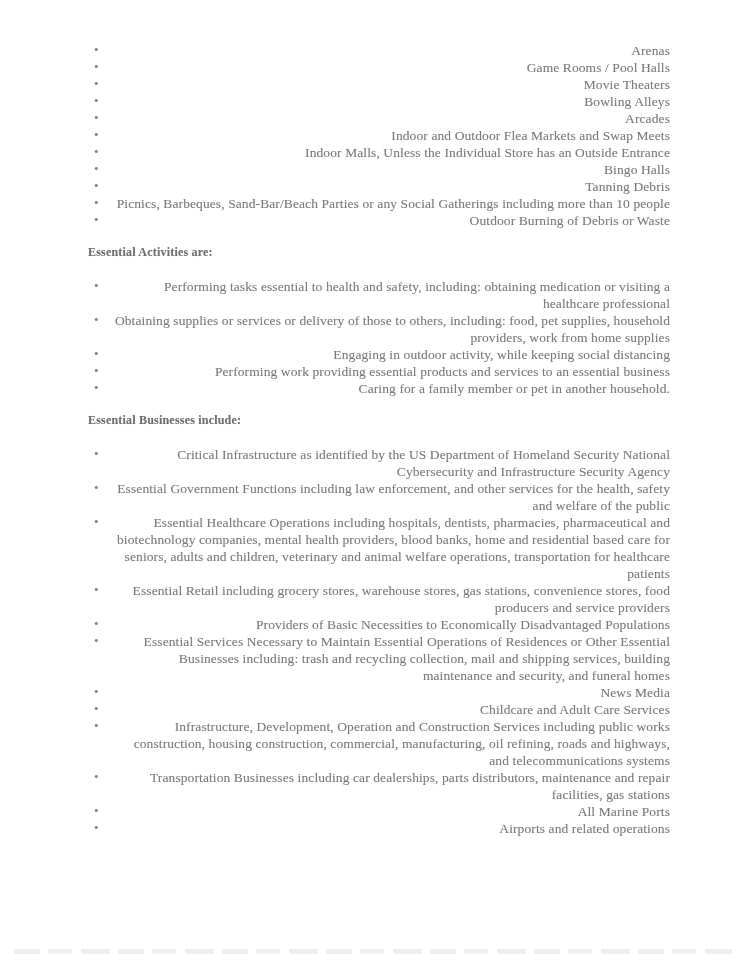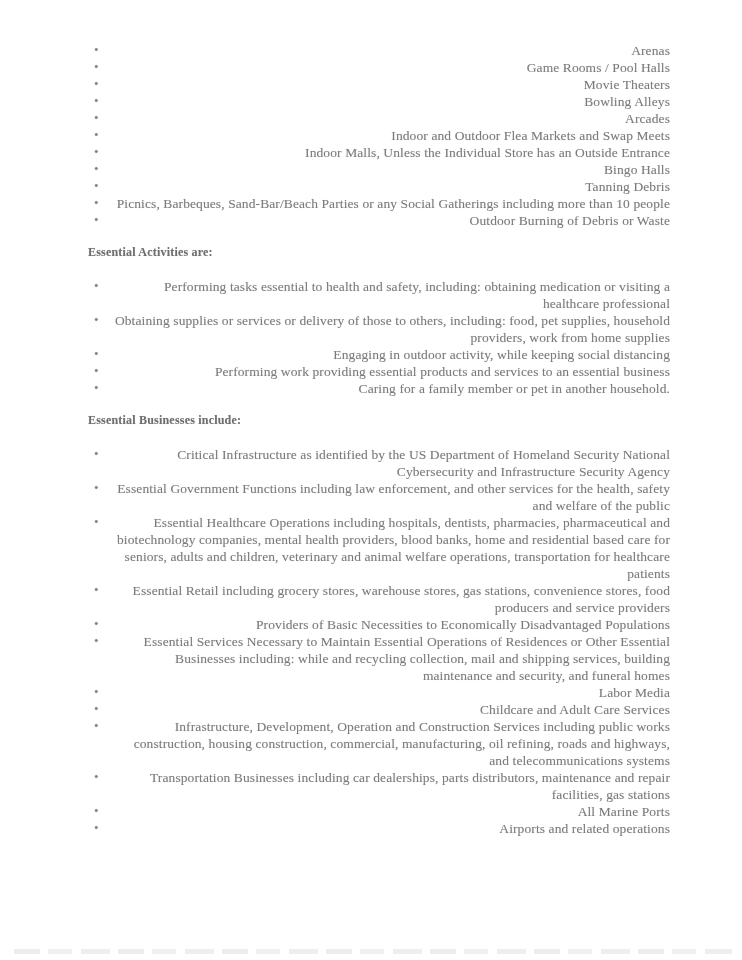--- a/index.html
+++ b/index.html
@@ -104,22 +104,22 @@
     </ul>
 
     <h2 class="section-heading">Essential Businesses include:</h2>
 
     <ul class="doc-list">
       <li>Critical Infrastructure as identified by the US Department of Homeland Security National Cybersecurity and Infrastructure Security Agency</li>
       <li>Essential Government Functions including law enforcement, and other services for the health, safety and welfare of the public</li>
       <li>Essential Healthcare Operations including hospitals, dentists, pharmacies, pharmaceutical and biotechnology companies, mental health providers, blood banks, home and residential based care for seniors, adults and children, veterinary and animal welfare operations, transportation for healthcare patients</li>
       <li>Essential Retail including grocery stores, warehouse stores, gas stations, convenience stores, food producers and service providers</li>
       <li>Providers of Basic Necessities to Economically Disadvantaged Populations</li>
-      <li>Essential Services Necessary to Maintain Essential Operations of Residences or Other Essential Businesses including: while and recycling collection, mail and shipping services, building maintenance and security, and funeral homes</li>
-      <li>Labor Media</li>
+      <li>Essential Services Necessary to Maintain Essential Operations of Residences or Other Essential Businesses including: trash and recycling collection, mail and shipping services, building maintenance and security, and funeral homes</li>
+      <li>News Media</li>
       <li>Childcare and Adult Care Services</li>
       <li>Infrastructure, Development, Operation and Construction Services including public works construction, housing construction, commercial, manufacturing, oil refining, roads and highways, and telecommunications systems</li>
       <li>Transportation Businesses including car dealerships, parts distributors, maintenance and repair facilities, gas stations</li>
       <li>All Marine Ports</li>
       <li>Airports and related operations</li>
     </ul>
 
   </div>
 
   <div class="cutoff-strip"></div>

